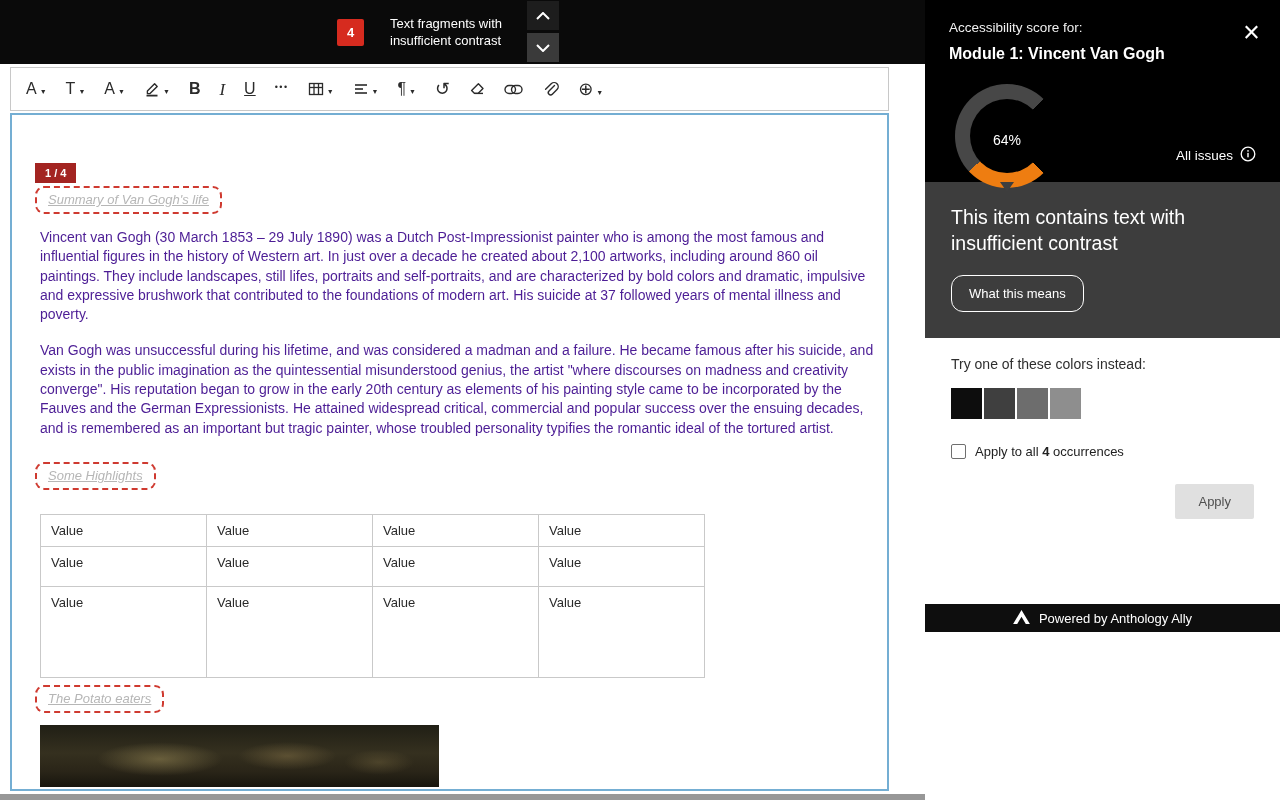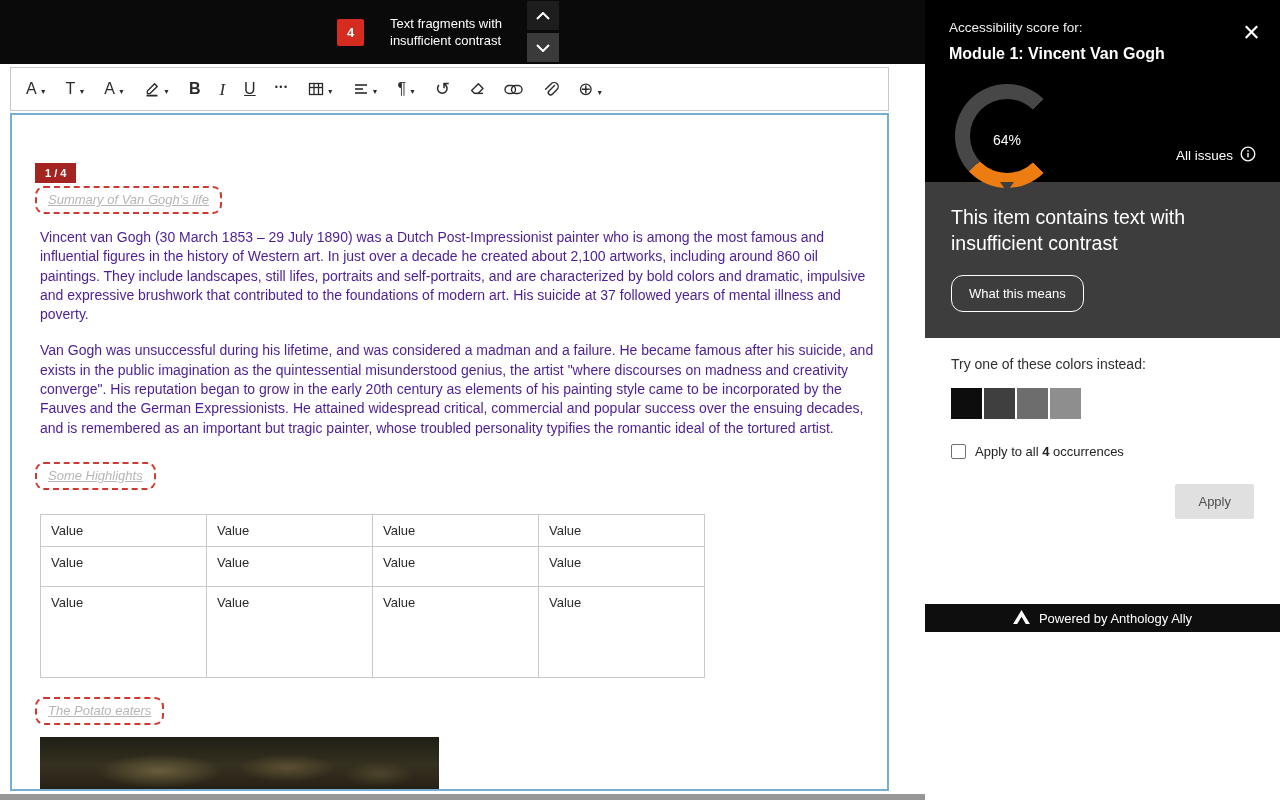--- a/index.html
+++ b/index.html
@@ -37,21 +37,21 @@
   .content { margin-top:2px; width:879px; height:678px; border:2px solid #74aed3; background:#fff;
              padding:48px 20px 0 23px; overflow:hidden; position:relative; }
   .issue-flag { display:inline-block; background:#a32421; color:#fff; font-size:11px;
                 font-weight:bold; padding:4px 10px; }
   .h-row { margin-top:3px; }
   .hl-box { display:inline-block; border:2px dashed #cf3a30; border-radius:9px; background:#fff;
             padding:4px 11px 5px; color:#b6b6b6; font-size:13px; text-decoration:underline;font-style:italic; }
   .content p { margin:14px 0 0 5px; width:836px; font-size:14px; line-height:19.3px; color:#4c1d95; }
   .content p + p { margin-top:17px; }
   .h-row.mid { margin-top:24px; margin-left:0; }
-  .h-row.low { margin-top:19px; }
+  .h-row.low { margin-top:7px; }
   .vtable { margin:24px 0 0 5px; border-collapse:collapse; width:665px; table-layout:fixed; }
   .vtable td { border:1px solid #c9c9c9; vertical-align:top; padding:8px 10px; font-size:13px;
                color:#2a2a2a; }
   .vtable tr.r0 td { height:22px; }
   .vtable tr.r1 td { height:40px; }
   .vtable tr.r2 td { height:91px; }
   .painting { margin:12px 0 0 5px; width:399px; height:62px;
       background:
         radial-gradient(ellipse 90px 24px at 30% 55%, rgba(150,135,85,.55), transparent 70%),
         radial-gradient(ellipse 70px 20px at 62% 50%, rgba(140,120,75,.45), transparent 70%),

